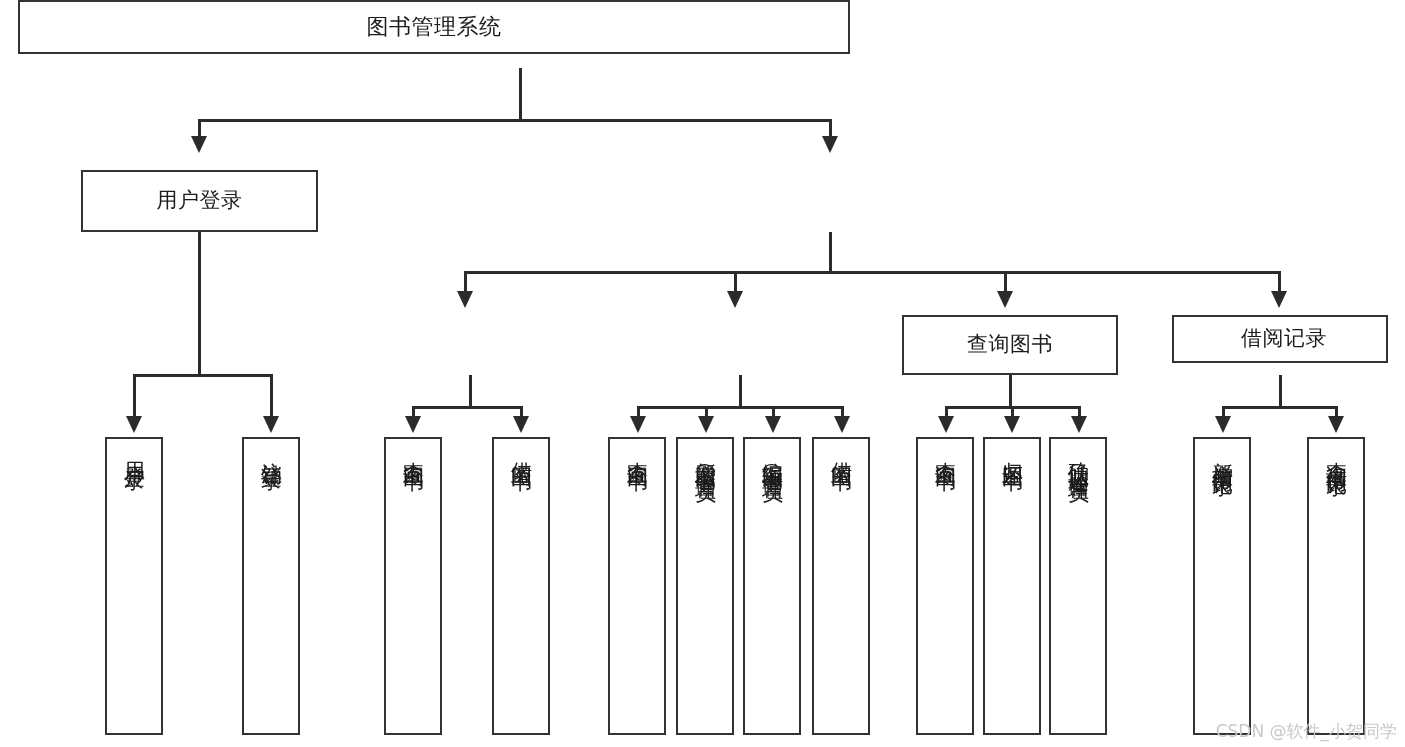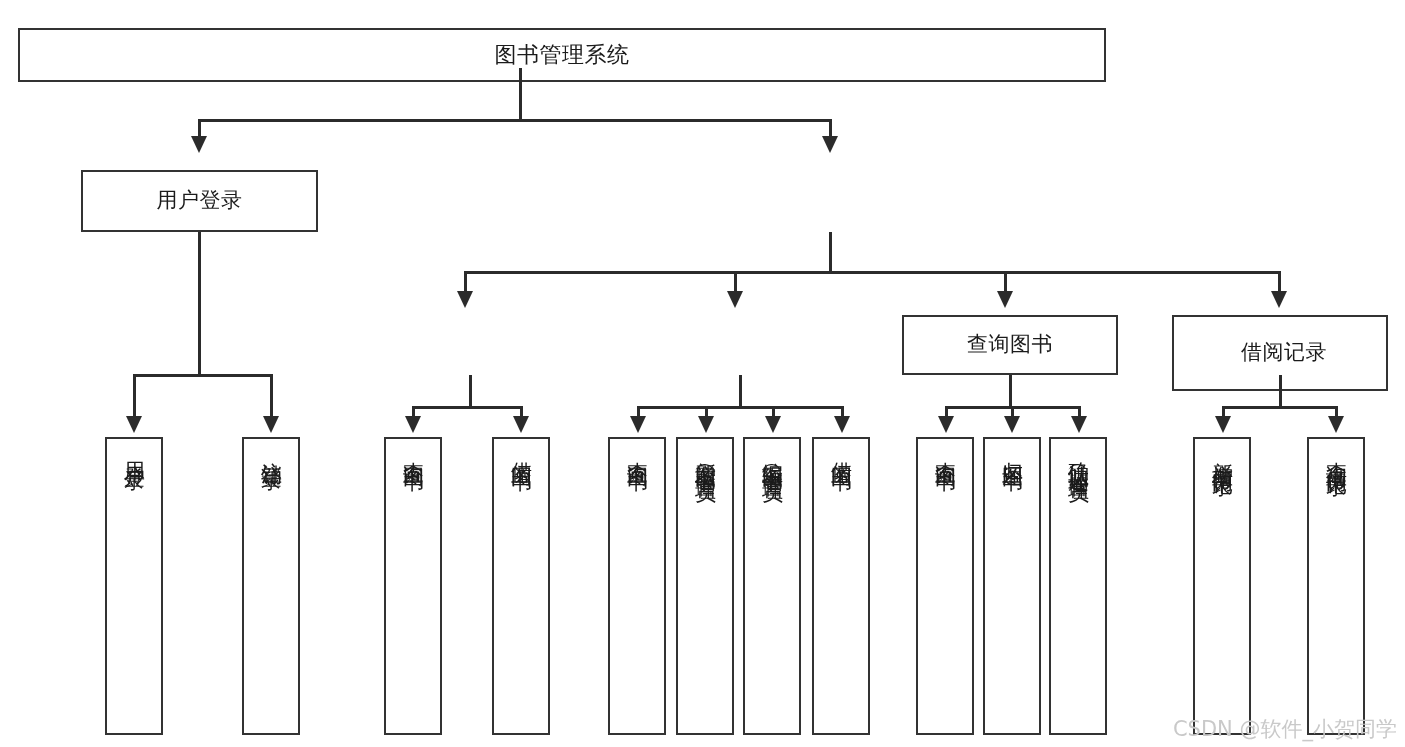--- a/index.html
+++ b/index.html
@@ -67,32 +67,32 @@
     width: 0;
     height: 0;
     border-left: 8px solid transparent;
     border-right: 8px solid transparent;
     border-top: 17px solid #2b2b2b;
   }
   #watermark {
     position: absolute;
     right: 8px;
     bottom: 4px;
-    font-size: 21px;
+    font-size: 17px;
     color: #c9c9c9;
     white-space: nowrap;
     user-select: none;
   }
 </style>
 </head>
 <body>
 
 <div id="canvas">
 
-  <div class="node root horiz" style="left:18px; top:28px; width:1088px; height:54px;">
+  <div class="node root horiz" style="left:18px; top:0; width:832px; height:54px;">
     <span class="lbl">图书管理系统</span>
   </div>
 
   <div class="vline" style="left:519px; top:68px; height:52px;"></div>
 
   <div class="hline" style="left:198px; top:119px; width:633px;"></div>
   <div class="vline" style="left:198px; top:119px; height:19px;"></div>
   <div class="arrow" style="left:191px; top:136px;"></div>
   <div class="vline" style="left:829px; top:119px; height:19px;"></div>
   <div class="arrow" style="left:822px; top:136px;"></div>
@@ -116,21 +116,21 @@
   <div class="vline" style="left:734px; top:271px; height:22px;"></div>
   <div class="arrow" style="left:727px; top:291px;"></div>
   <div class="vline" style="left:1004px; top:271px; height:22px;"></div>
   <div class="arrow" style="left:997px; top:291px;"></div>
   <div class="vline" style="left:1278px; top:271px; height:22px;"></div>
   <div class="arrow" style="left:1271px; top:291px;"></div>
 
   <div class="node horiz" style="left:902px; top:315px; width:216px; height:60px;">
     <span class="lbl">查询图书</span>
   </div>
-  <div class="node horiz" style="left:1172px; top:315px; width:216px; height:76px;padding-left:8px;">
+  <div class="node horiz" style="left:1172px; top:315px; width:216px; height:48px;padding-left:8px;">
     <span class="lbl">借阅记录</span>
   </div>
 
   <div class="vline" style="left:469px; top:375px; height:33px;"></div>
   <div class="hline" style="left:412px; top:406px; width:110px;"></div>
   <div class="vline" style="left:412px; top:406px; height:12px;"></div>
   <div class="arrow" style="left:405px; top:416px;"></div>
   <div class="vline" style="left:520px; top:406px; height:12px;"></div>
   <div class="arrow" style="left:513px; top:416px;"></div>
 

